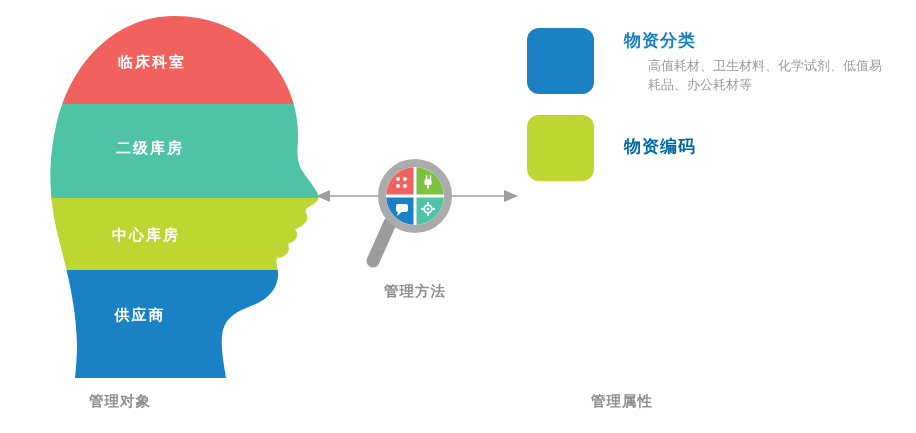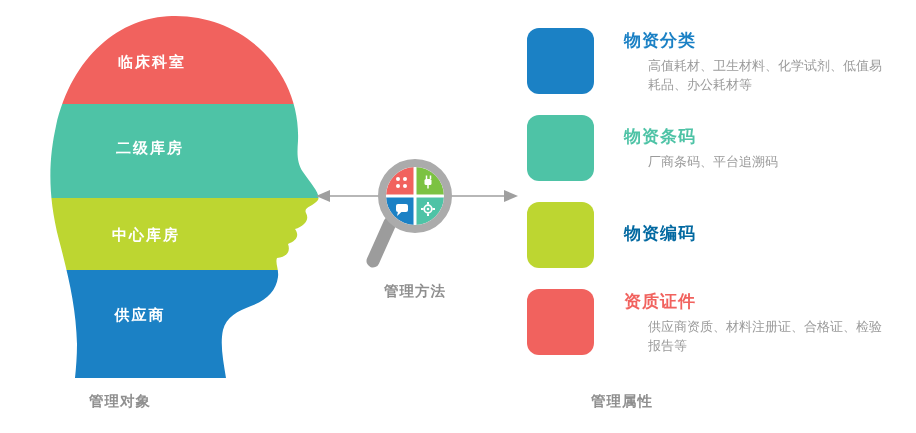--- a/index.html
+++ b/index.html
@@ -187,42 +187,28 @@
   <div class="attr-list">
 
     <div class="attr-row">
       <div class="attr-swatch" style="background: rgb(27, 129, 197);"></div>
       <div class="attr-text">
         <div class="attr-title" style="color: rgb(27, 129, 197);">物资分类</div>
         <div class="attr-desc">高值耗材、卫生材料、化学试剂、低值易耗品、办公耗材等</div>
       </div>
     </div>
 
-    <div class="attr-row">
-      <div class="attr-swatch" style="background: rgb(78, 195, 166);"></div>
-      <div class="attr-text">
-        <div class="attr-title" style="color: rgb(78, 195, 166);">物资条码</div>
-        <div class="attr-desc">厂商条码、平台追溯码</div>
-      </div>
-    </div>
 
     <div class="attr-row">
       <div class="attr-swatch" style="background: rgb(189, 214, 49);"></div>
       <div class="attr-text">
         <div class="attr-title" style="color: #0369a1;">物资编码</div>
       </div>
     </div>
 
-    <div class="attr-row">
-      <div class="attr-swatch" style="background: rgb(241, 98, 94);"></div>
-      <div class="attr-text">
-        <div class="attr-title" style="color: rgb(241, 98, 94);">资质证件</div>
-        <div class="attr-desc">供应商资质、材料注册证、合格证、检验报告等</div>
-      </div>
-    </div>
 
   </div>
 
   <div class="caption caption-left">管理对象</div>
   <div class="caption caption-center">管理方法</div>
   <div class="caption caption-right">管理属性</div>
 
 </div>
 
 </body></html>

